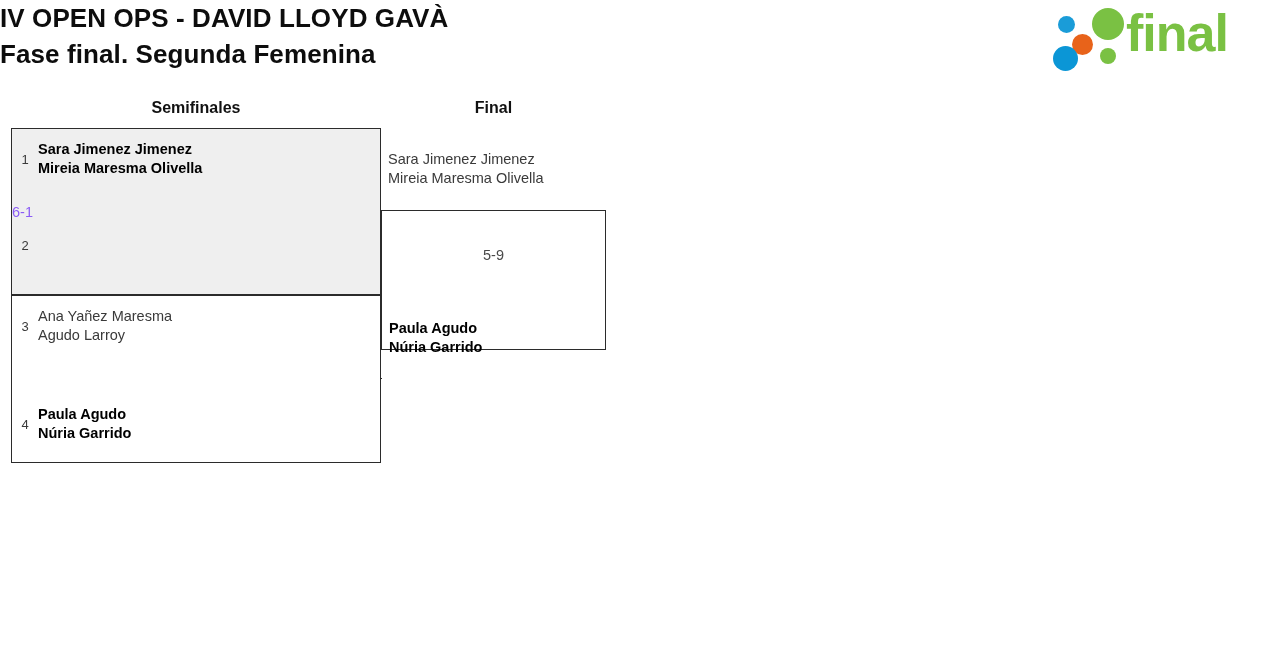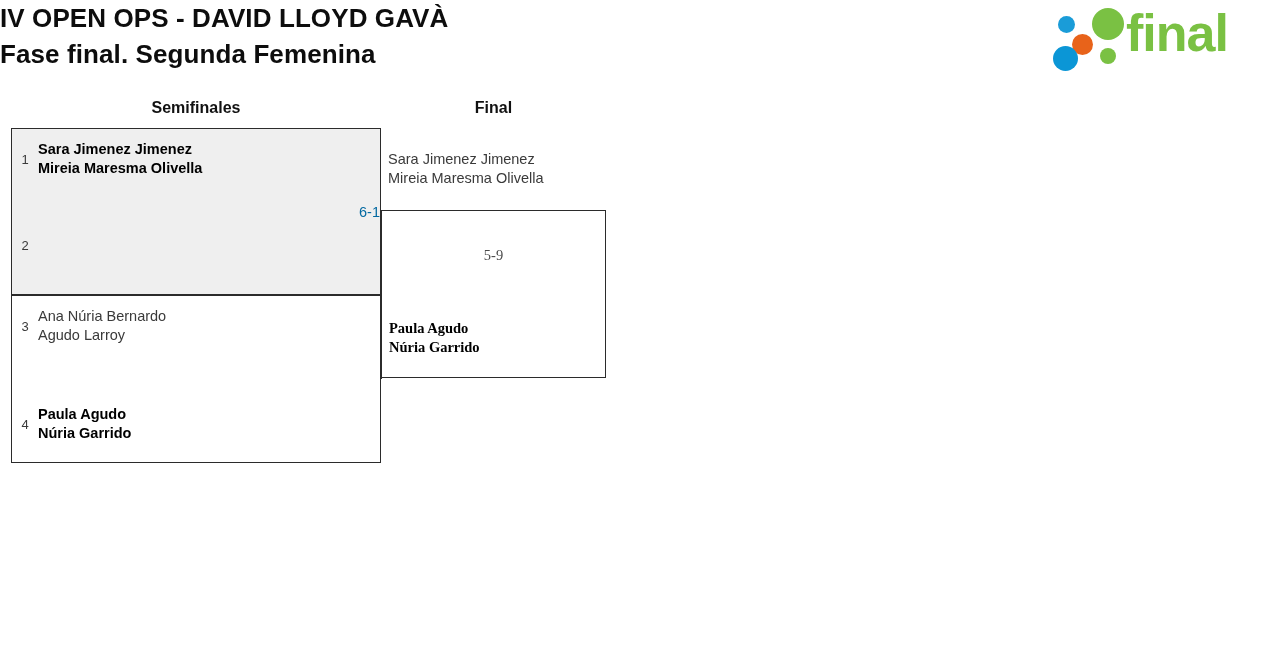--- a/index.html
+++ b/index.html
@@ -91,21 +91,21 @@
   
   .match {
     position: absolute;
     border: 1px solid #2b2b2b;
   }
   .match.shaded { background: #efefef; }
   .match.plain  { background: #ffffff; }
 
   .match-sf1 { left: 0px;   top: 128px; width: 370px; height: 167px; }
   .match-sf2 { left: 0px;   top: 295px; width: 370px; height: 168px; }
-  .match-f1  { left: 370px; top: 210px; width: 225px; height: 168px; font-family: Liberation Serif, serif; }
+  .match-f1  { left: 370px; top: 210px; width: 225px; height: 140px; }
 
   
   .team {
     position: absolute;
     left: 0;
     width: 100%;
     display: flex;
     align-items: center;
   }
   .seed {
@@ -129,24 +129,24 @@
   .name-line { display: block; }
 
   .team-top    { top: 11px; }
   .team-bottom { top: 109px; }
 
   .score {
     position: absolute;
     left: 0;
     width: 100%;
     top: 74px;
-    text-align: right;
+    text-align: left;
     font-size: 14.5px;
     line-height: 18px;
-    color: #0369a1;
+    color: #8b5cf6;
   }
 
   
   .final-upper-team {
     position: absolute;
     left: 377px;
     top: 150px;
     width: 215px;
   }
   .final-upper-team .names { font-size: 14.5px; line-height: 19px; }
@@ -221,21 +221,21 @@
       <span class="seed">2</span>
     </div>
 
   </div>
 
   <div class="match plain match-sf2">
 
     <div class="team team-top">
       <span class="seed">3</span>
       <span class="names">
-        <span class="name-line">Ana Núria Bernardo</span>
+        <span class="name-line">Ana Yañez Maresma</span>
         <span class="name-line">Agudo Larroy</span>
       </span>
     </div>
 
 
     <div class="team team-bottom">
       <span class="seed">4</span>
       <span class="names winner">
         <span class="name-line">Paula Agudo</span>
         <span class="name-line">Núria Garrido</span>

